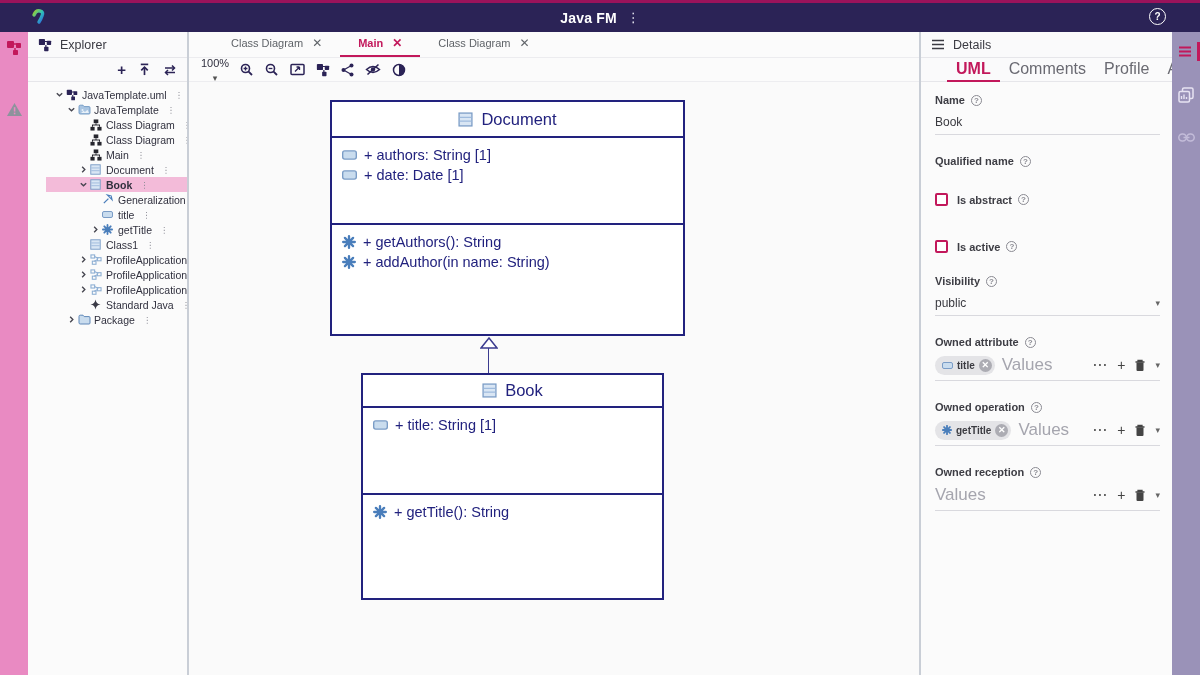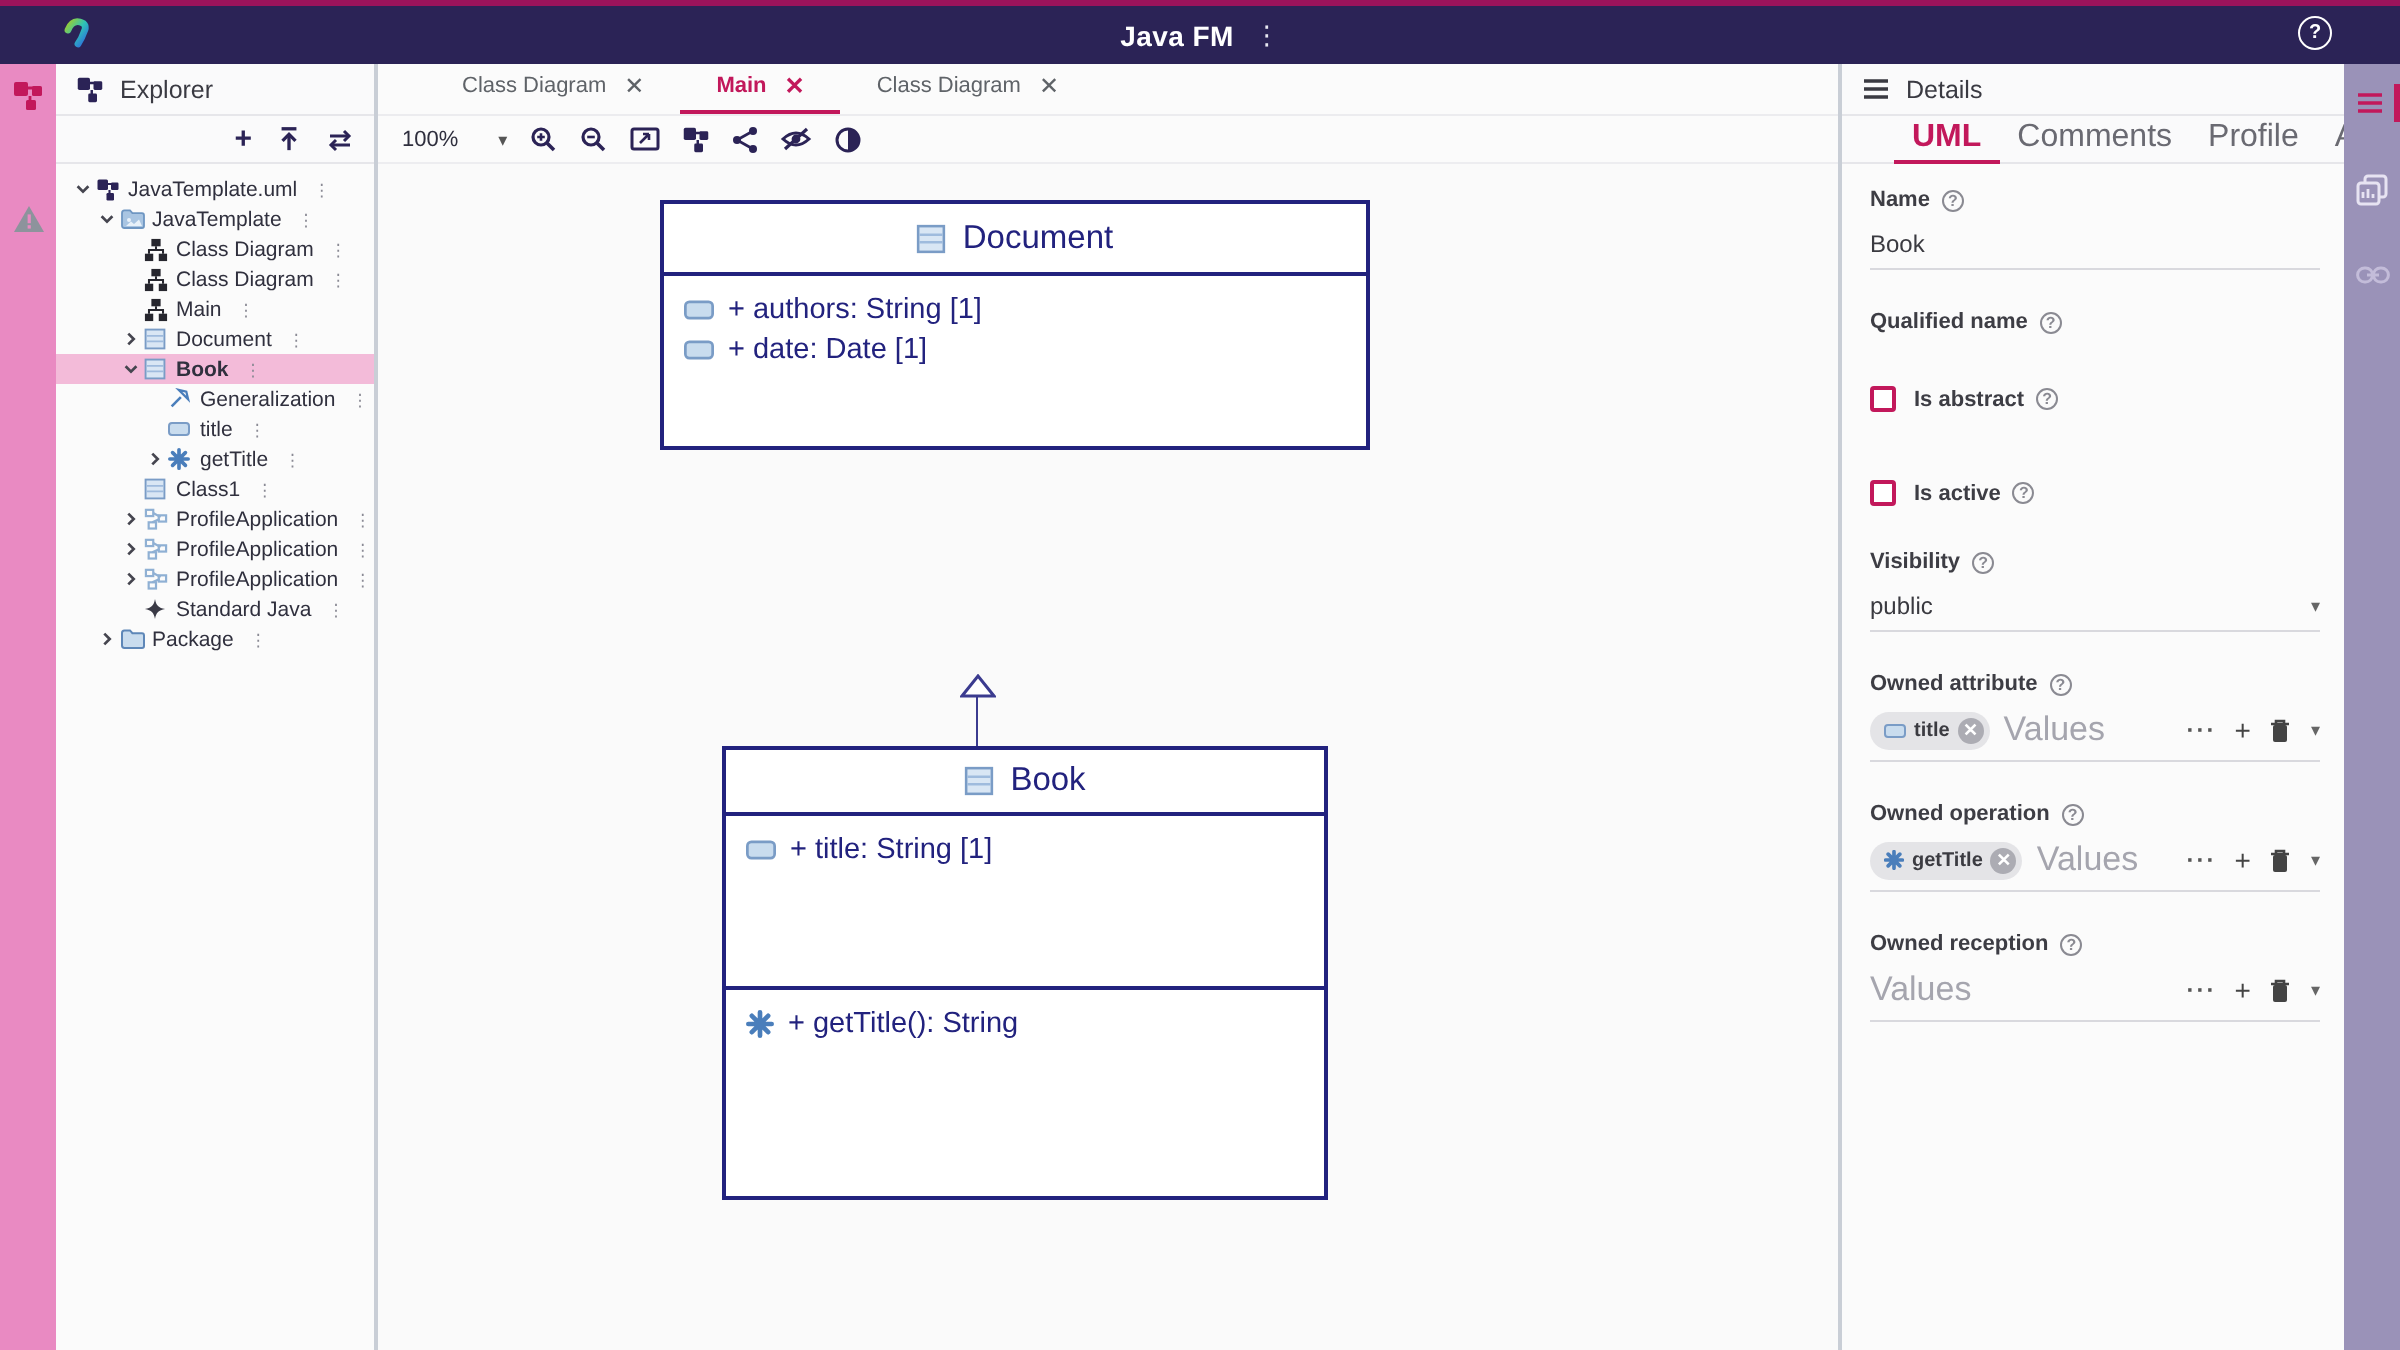--- a/index.html
+++ b/index.html
@@ -19,38 +19,38 @@
 
   
   .left-rail { width:28px; background:#E98AC2; display:flex; flex-direction:column; align-items:center; padding-top:8px; gap:46px; }
 
   
   .explorer { width:161px; background:#FBFBFB; border-right:2px solid #C9CED6; display:flex; flex-direction:column; }
   .panel-header { height:26px; display:flex; align-items:center; gap:8px; padding:0 10px; border-bottom:1px solid #E6E6EA; font-size:12.5px; color:#3A3A42; background:#FAFAFB; flex:none;}
   .explorer-toolbar { height:24px; display:flex; align-items:center; justify-content:flex-end; gap:12px; padding:0 10px; border-bottom:1px solid #E6E6EA; background:#FAFAFB; flex:none;}
   .tbtn { display:flex; align-items:center; justify-content:center; cursor:pointer; color:#2B2356; }
   .plus-glyph { font-size:15px; font-weight:bold; color:#2B2356; line-height:1; }
-  .tree { padding-top:5px; overflow:hidden; }
+  .tree { padding-top:5px; overflow:hidden;margin-left:18px; }
   .tree-row { height:15px; display:flex; align-items:center; font-size:10.5px; color:#30303E; white-space:nowrap; cursor:pointer; }
   .tree-row.selected { background:#F3BBD9; }
   .tree-row.selected .tl { font-weight:bold; }
   .tw { width:13px; flex:none; display:flex; align-items:center; justify-content:center; }
   .ti { width:15px; flex:none; display:flex; align-items:center; }
   .tl { padding-left:1px; }
   .kebab { margin-left:8px; color:#8A8A94; font-size:8.5px; letter-spacing:0; }
 
   
   .canvas { flex:1; display:flex; flex-direction:column; background:#FAFAFA; min-width:0; }
   .tabbar { height:26px; background:#FBFBFB; display:flex; align-items:flex-end; padding-left:24px; border-bottom:1px solid #ECECEF; flex:none;}
   .tab { height:26px; display:flex; align-items:center; gap:9px; padding:0 18px; font-size:11px; color:#5F6368; cursor:pointer; border-bottom:2px solid transparent; }
   .tab .x { font-size:12px; color:#5F6368; }
   .tab.active { color:#C2185B; border-bottom-color:#C2185B; font-weight:bold; }
   .tab.active .x { color:#C2185B; }
   .canvas-toolbar { height:24px; background:#FBFBFB; border-bottom:1px solid #EDEDF0; display:flex; align-items:center; gap:11px; padding-left:12px; flex:none;}
-  .zoomctl { display:flex; align-items:center; gap:20px; font-size:11px; color:#2F2F3E; cursor:pointer; }
+  .zoomctl { display:flex; align-items:center; gap:4px; font-size:11px; color:#2F2F3E; cursor:pointer;flex-direction:column; }
   .caret { font-size:9px; color:#555; }
   .diagram { position:relative; flex:1; }
 
   .class-box { position:absolute; background:#fff; border:2px solid #22227E; color:#22227E; }
   .cls-header { display:flex; align-items:center; justify-content:center; gap:8px; border-bottom:2px solid #22227E; }
   .cls-name { font-size:16.5px; color:#22227E; }
   .compartment { position:relative; }
   .compartment + .compartment { border-top:2px solid #22227E; }
   .member { display:flex; align-items:center; gap:7px; font-size:14.5px; line-height:20px; padding-left:10px; color:#22227E; }
   .attrs, .ops { padding-top:7px; }
@@ -509,20 +509,44 @@
               </div>
               <div class="member">
                 <span>
                   <svg width="15" height="10" viewBox="0 0 11 7">
                     <rect x="0.5" y="0.5" width="10" height="6" rx="1.5" fill="#C9DCEE" stroke="#7A9CC6"></rect>
                   </svg>
                 </span>
                 <span>+ date: Date [1]</span>
               </div>
             </div>
+          <div class="compartment ops" style="height:111px;">
+              <div class="member">
+                <span>
+                  <svg width="14" height="14" viewBox="0 0 12 12">
+                    <g stroke="#4A7EBB" stroke-width="2" stroke-linecap="round">
+                      <path d="M6 1v10M1 6h10M2.5 2.5l7 7M9.5 2.5l-7 7"></path>
+                    </g>
+                    <circle cx="6" cy="6" r="1.8" fill="#4A7EBB"></circle>
+                  </svg>
+                </span>
+                <span>+ getAuthors(): String</span>
+              </div>
+              <div class="member">
+                <span>
+                  <svg width="14" height="14" viewBox="0 0 12 12">
+                    <g stroke="#4A7EBB" stroke-width="2" stroke-linecap="round">
+                      <path d="M6 1v10M1 6h10M2.5 2.5l7 7M9.5 2.5l-7 7"></path>
+                    </g>
+                    <circle cx="6" cy="6" r="1.8" fill="#4A7EBB"></circle>
+                  </svg>
+                </span>
+                <span>+ addAuthor(in name: String)</span>
+              </div>
+            </div>
         </div>
 
         <svg class="edge-tri" style="left:291px; top:255px;" width="18" height="12" viewBox="0 0 18 12">
             <polygon points="9,1 17,11 1,11" fill="#fff" stroke="#3B3B8F" stroke-width="1.5"></polygon>
           </svg>
         <div class="edge-line" style="left:299px; top:266px; height:25px;"></div>
 
         <div class="class-box" style="left:172px; top:291px; width:303px;">
           <div class="cls-header" style="height:33px;">
             <svg width="15" height="15" viewBox="0 0 14 14">

